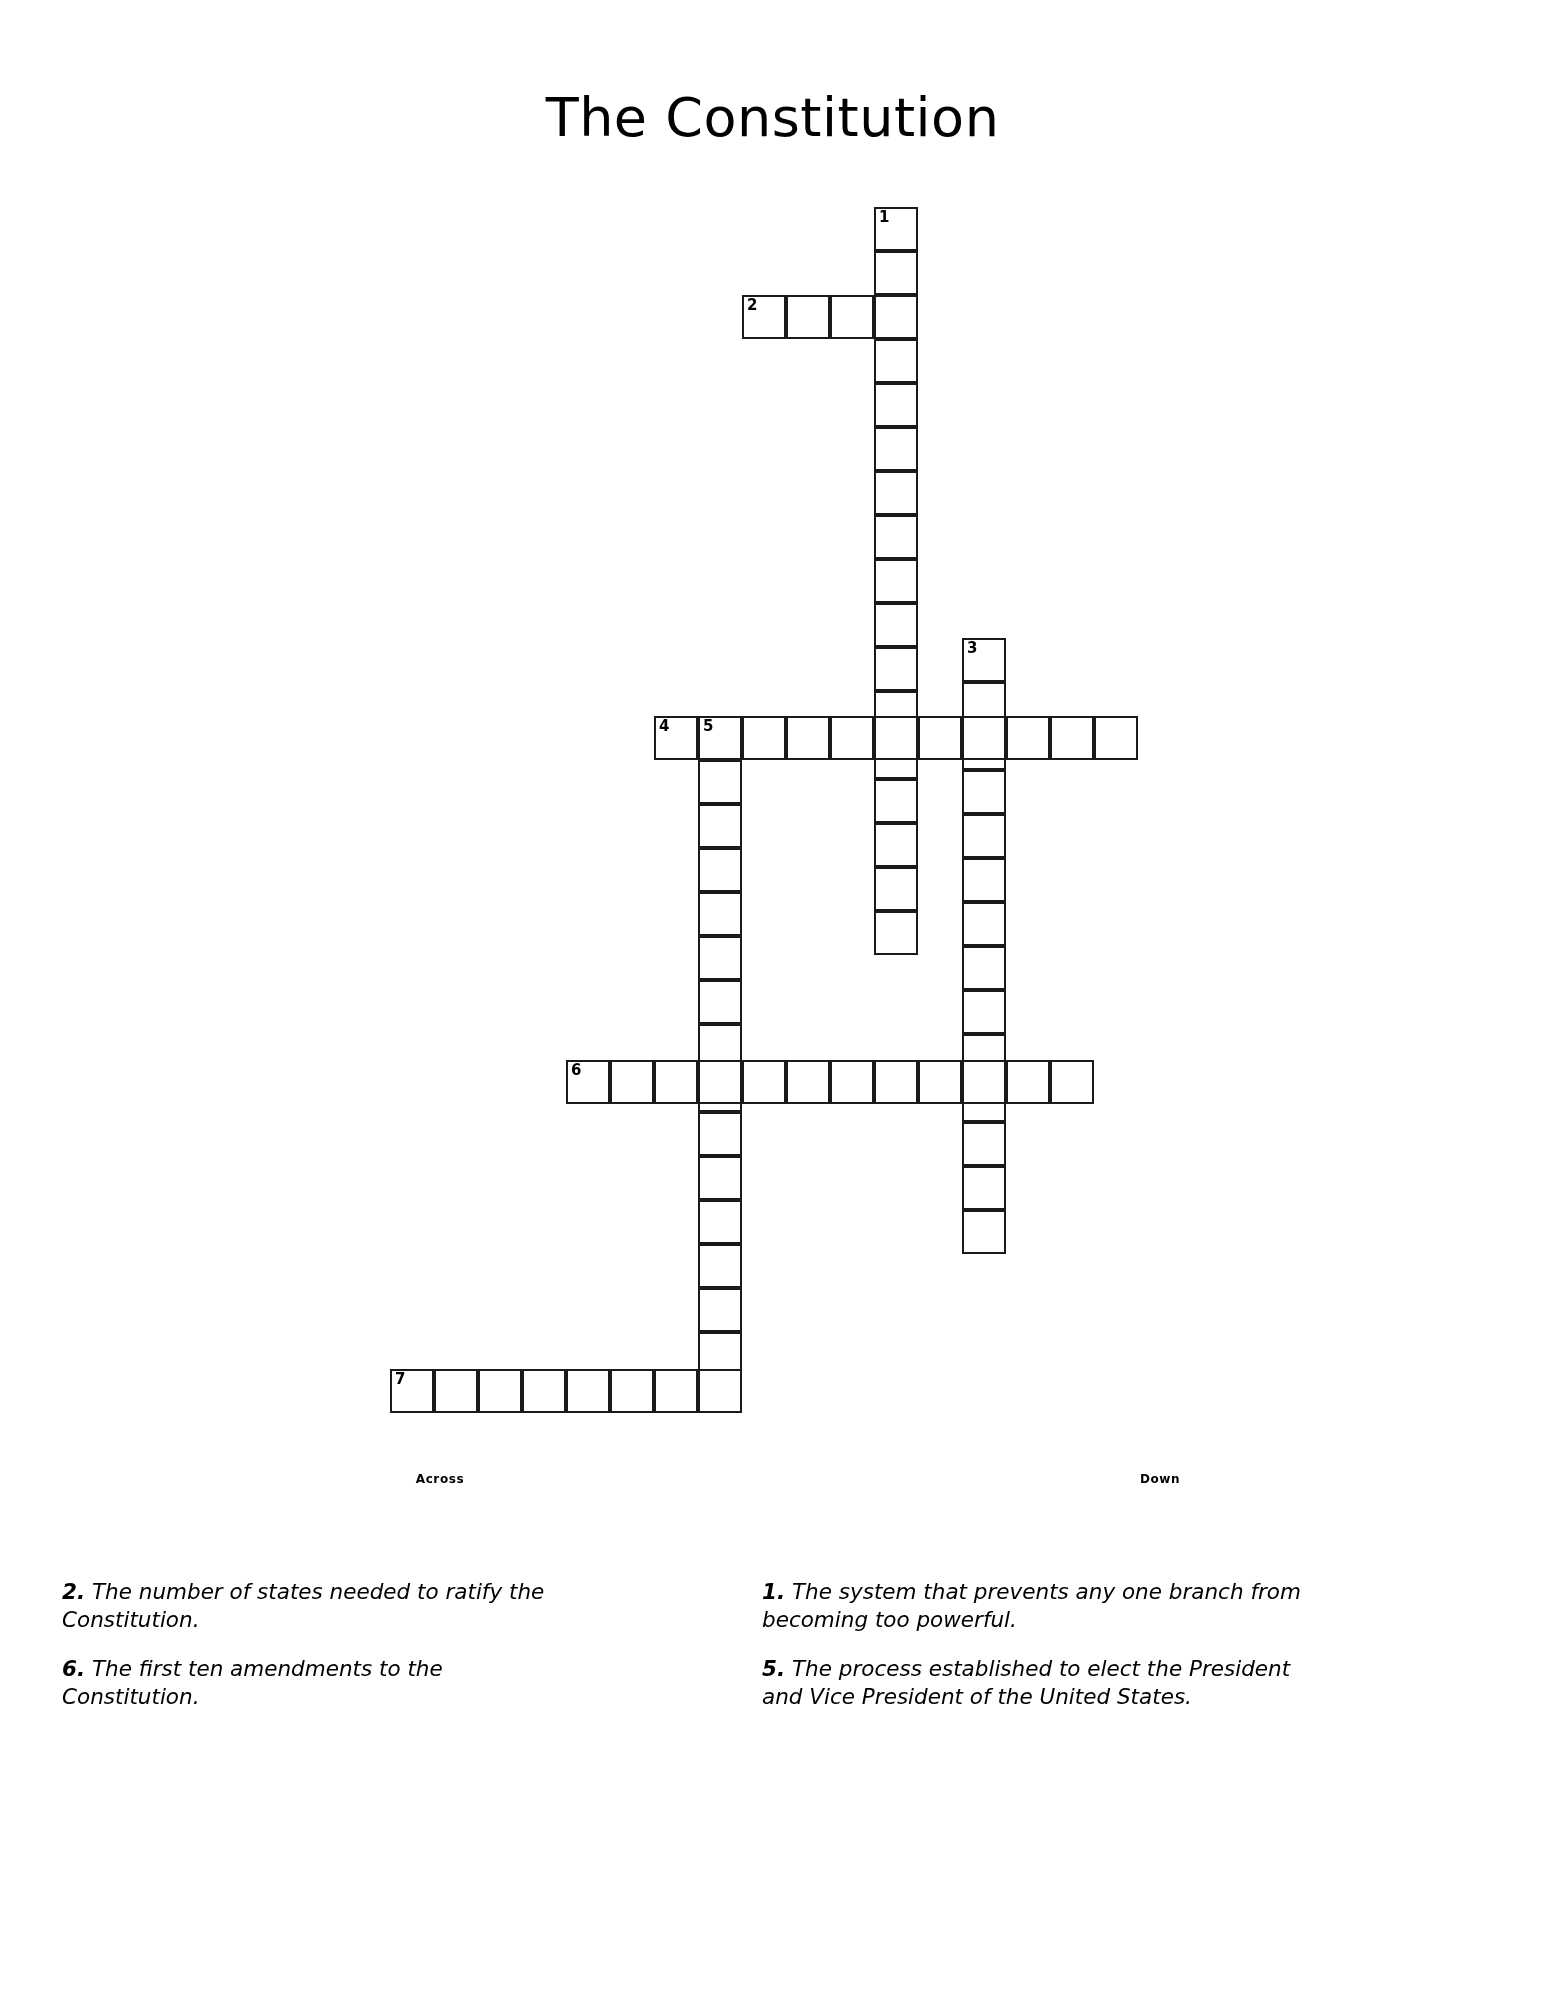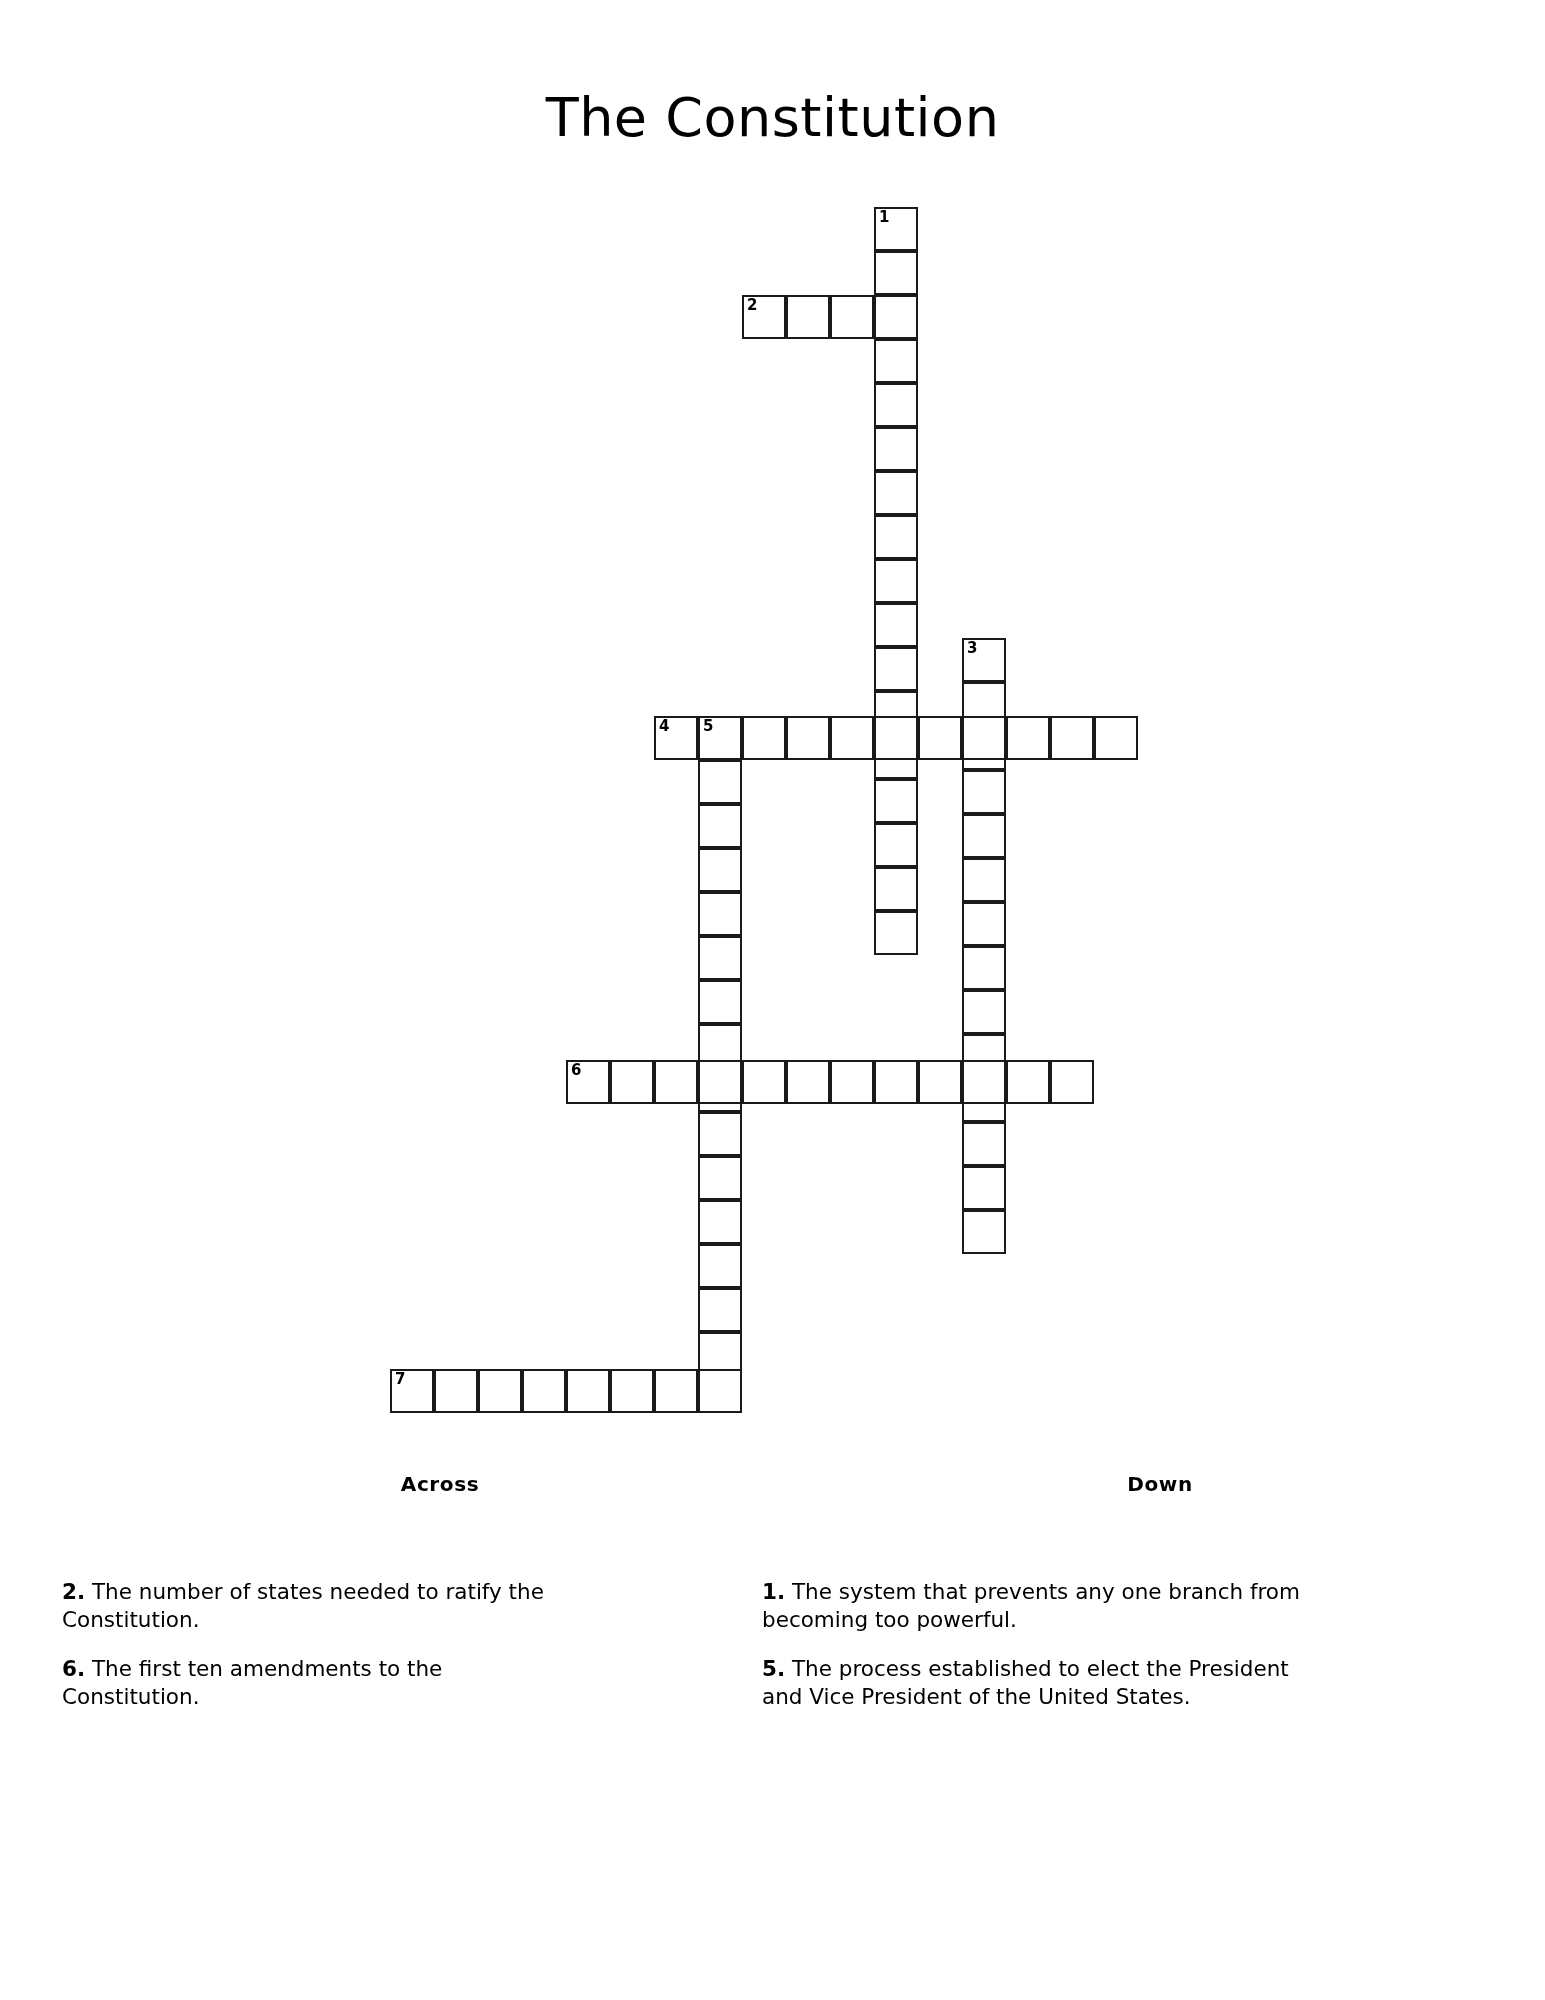--- a/index.html
+++ b/index.html
@@ -49,31 +49,32 @@
     top: 0px;
     font-size: 15px;
     font-weight: bold;
     line-height: 1.1;
     font-family: "DejaVu Sans", "Liberation Sans", sans-serif;
   }
 
   
   .clues-heading {
     position: absolute;
-    font-size: 20px;
+    font-size: 12px;
     font-weight: bold;
     letter-spacing: 0.6px;
   }
   #across-heading { left: 140px; top: 1472px; width: 600px; text-align: center; }
   #down-heading   { left: 620px; top: 1472px; width: 1080px; text-align: center; }
 
   .clue-col {
     position: absolute;
     font-size: 21.5px;
     line-height: 1.32;
+    font-style: italic;
   }
   #across-col { left: 62px;  top: 1578px; width: 520px; }
   #down-col   { left: 762px; top: 1578px; width: 540px; }
 
   .clue {
     margin: 0 0 20px 0;
     text-align: left;
   }
   .clue .cnum {
     font-weight: bold;

